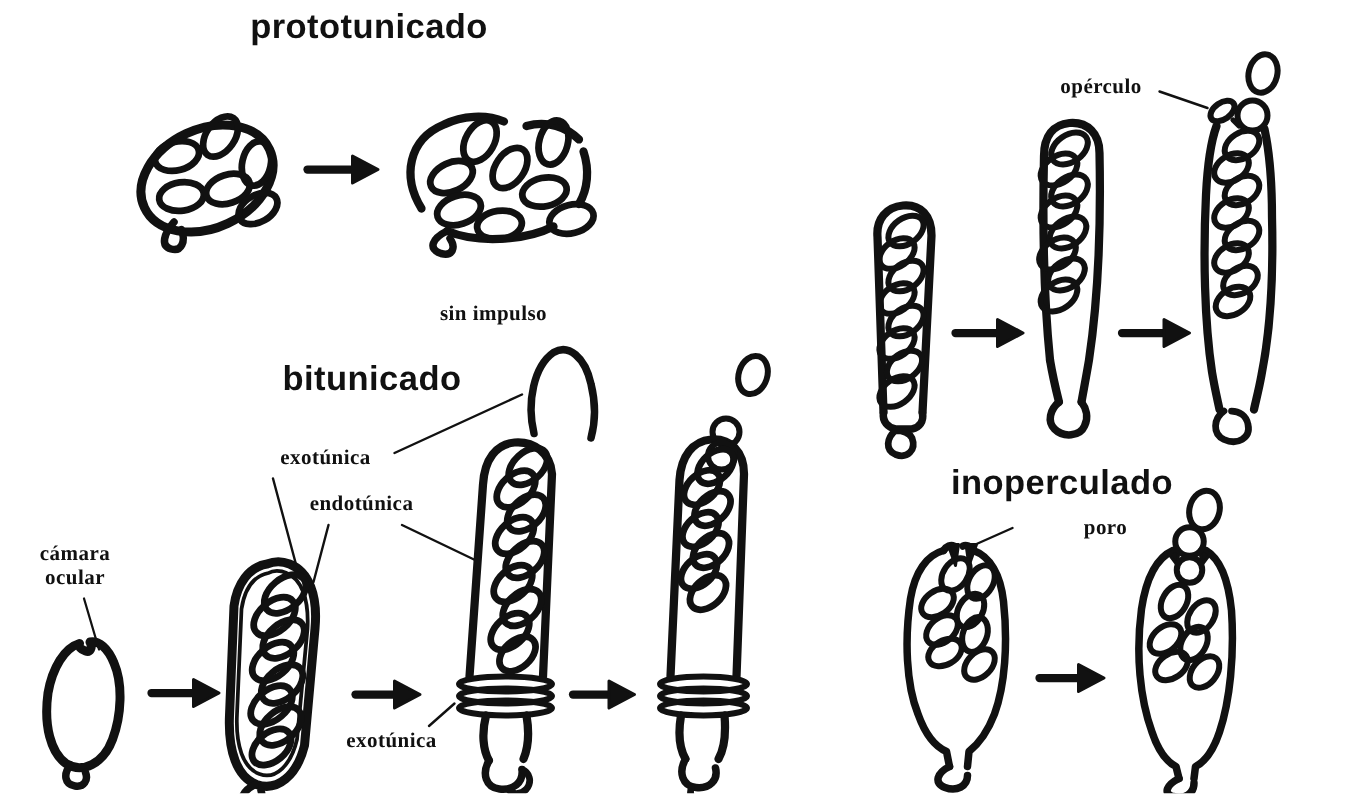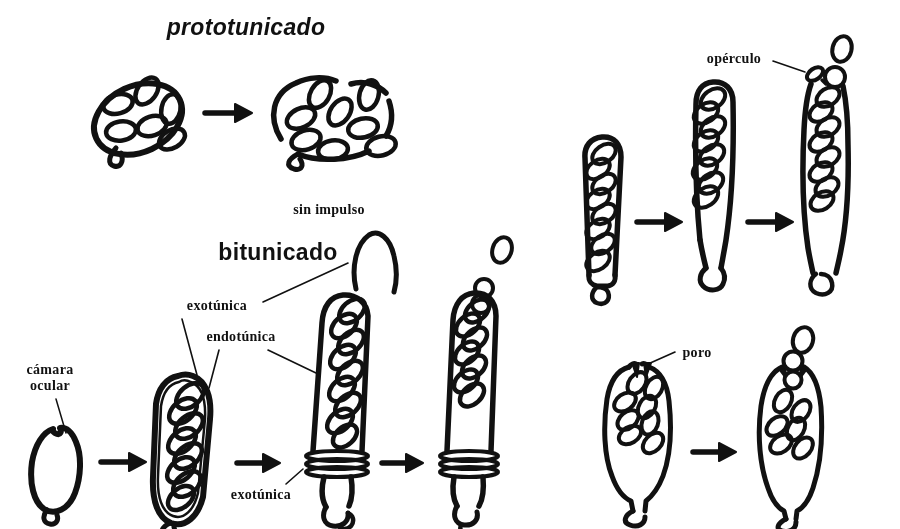--- a/index.html
+++ b/index.html
@@ -259,29 +259,30 @@
         <ellipse cx="801" cy="411" rx="12" ry="8" transform="rotate(-55 801 411)"></ellipse>
         <ellipse cx="777" cy="426" rx="12" ry="8" transform="rotate(-40 777 426)"></ellipse>
         <ellipse cx="796" cy="429" rx="12" ry="8" transform="rotate(-60 796 429)"></ellipse>
         <ellipse cx="781" cy="444" rx="12" ry="8" transform="rotate(-35 781 444)"></ellipse>
         <ellipse cx="803" cy="448" rx="12" ry="8" transform="rotate(-50 803 448)"></ellipse>
       </g>
     </g>
   </g>
 </svg>
 
-<div class="lbl title" style="left:246px;top:16px;font-style:italic;">prototunicado</div>
+<div class="lbl title" style="left:246px;top:6px;">prototunicado</div>
 <div class="lbl small" style="left:329px;top:176px;margin-top:27px;">sin impulso</div>
 
 <div class="lbl small" style="left:734px;top:52px;">opérculo</div>
 
-<div class="lbl title" style="left:248px;top:241px;margin-left:30px;">bitunicado</div>
+<div class="lbl title" style="left:248px;top:241px;">bitunicado</div>
 <div class="lbl small" style="left:217px;top:299px;">exotúnica</div>
 <div class="lbl small" style="left:241px;top:330px;">endotúnica</div>
 <div class="lbl small two-line" style="left:50px;top:362px;">
   <div>cámara</div>
   <div>ocular</div>
 </div>
 <div class="lbl small" style="left:261px;top:488px;">exotúnica</div>
 
-<div class="lbl small" style="left:697px;top:346px;text-align:right;">poro</div>
+<div class="lbl title" style="left:708px;top:310px;">inoperculado</div>
+<div class="lbl small" style="left:737px;top:346px;text-align:right;">poro</div>
 
 </div>
 
 </body></html>

